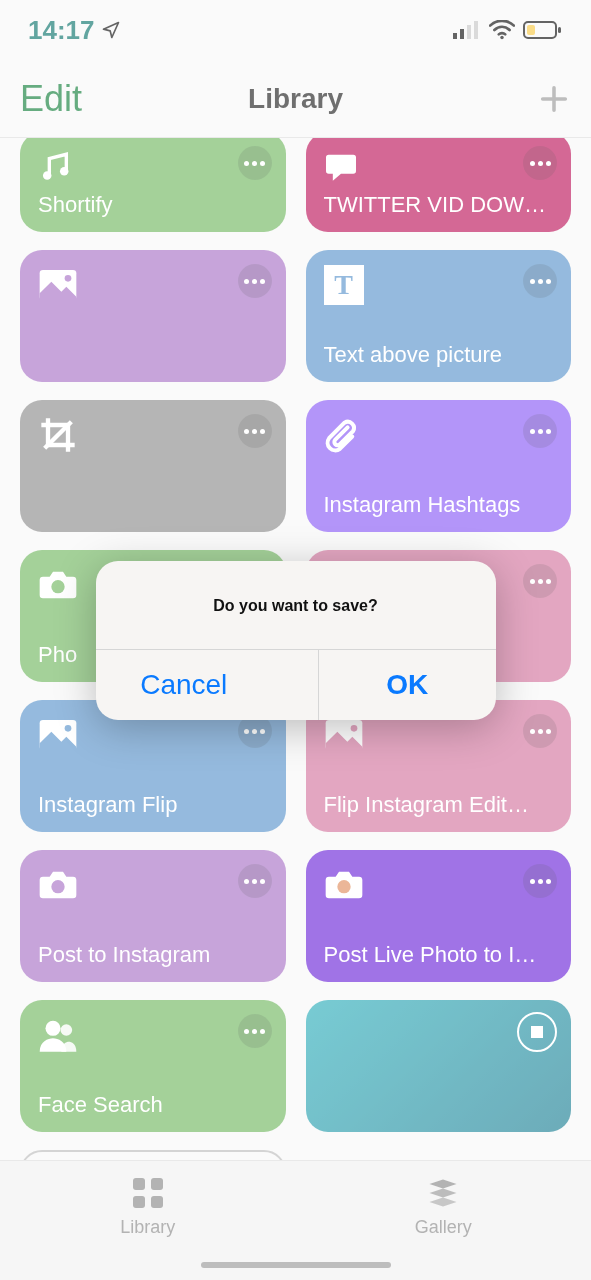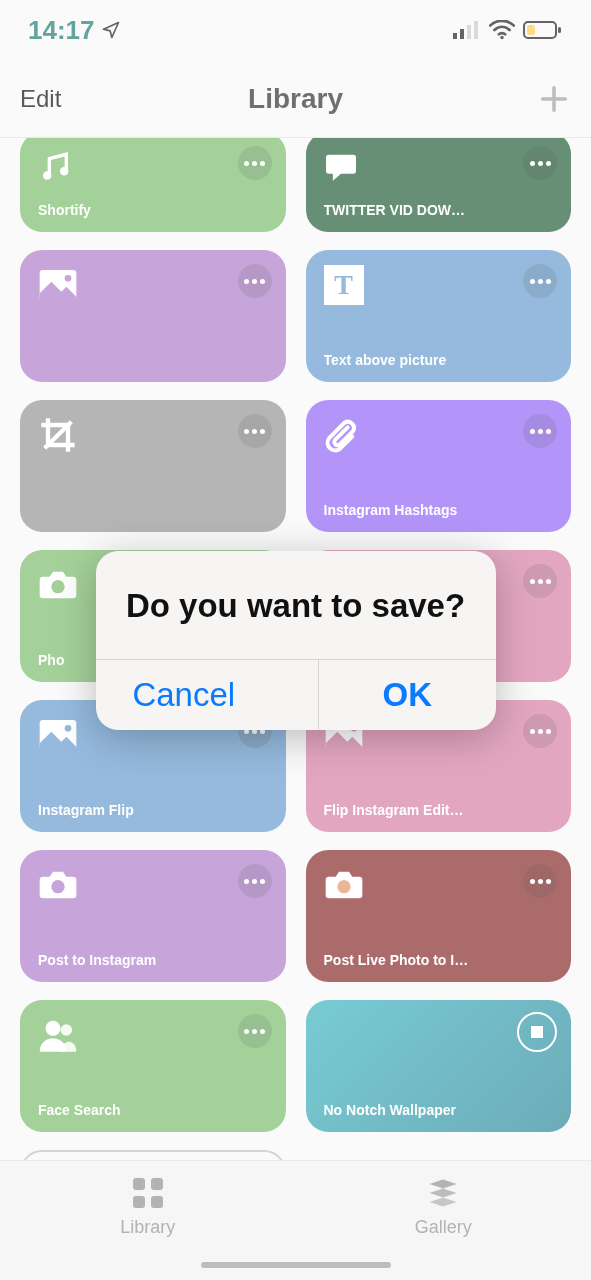--- a/index.html
+++ b/index.html
@@ -7,50 +7,50 @@
   .screen { position: relative; width: 591px; height: 1280px; background: #f7f7f7; }
   .dim-overlay { position: absolute; inset: 0; background: rgba(255,255,255,0.35); pointer-events: none; z-index: 5; }
 
   
   .status-bar { position: relative; height: 60px; display: flex; align-items: center; justify-content: space-between; padding: 0 28px; font-size: 26px; font-weight: 600; color: #0f766e; }
   .status-right { display: flex; align-items: center; gap: 8px; }
 
   
   .nav-bar { position: relative; height: 78px; display: flex; align-items: center; justify-content: center; border-bottom: 1px solid #ddd; }
   .nav-title { font-size: 28px; font-weight: 700; color: #222; }
-  .nav-left { position: absolute; left: 20px; font-size: 24px; color: #000000; }
+  .nav-left { position: absolute; left: 20px; font-size: 36px; color: #15803d; }
   .nav-right { position: absolute; right: 20px; color: #8e8e8e; }
 
   .content { position: absolute; top: 138px; bottom: 120px; left: 0; right: 0; overflow: hidden; padding: 0 20px; }
   .grid { display: grid; grid-template-columns: 1fr 1fr; gap: 18px 20px; margin-top: -6px; }
 
   .card { position: relative; height: 132px; border-radius: 22px; padding: 14px 18px; color: #fff; display: flex; flex-direction: column; justify-content: space-between; overflow: hidden; }
   .card .icon-slot { height: 42px; display: flex; align-items: center; }
   .card .more { position: absolute; top: 14px; right: 14px; width: 34px; height: 34px; border-radius: 50%; background: rgba(0,0,0,0.15); display: flex; align-items: center; justify-content: center; }
   .card .more span { width: 5px; height: 5px; border-radius: 50%; background: #fff; margin: 0 1.5px; }
-  .card .title { font-size: 14px; font-weight: 700; white-space: nowrap; overflow: hidden; text-overflow: ellipsis; }
+  .card .title { font-size: 22px; font-weight: 400; white-space: nowrap; overflow: hidden; text-overflow: ellipsis; }
 
   .card.half { height: 100px; }
 
   .stop-badge { position: absolute; top: 12px; right: 14px; width: 40px; height: 40px; border: 2px solid #fff; border-radius: 50%; display:flex; align-items:center; justify-content:center;}
   .stop-badge::after { content:""; width:12px; height:12px; background:#fff; }
 
   .add-card { height: 132px; border: 2.5px solid #bdbdbd; border-radius: 22px; padding: 18px; color: #777; display:flex; flex-direction:column; gap: 28px; }
 
   
   .tab-bar { position: absolute; bottom: 0; left:0; right:0; height: 120px; background: #f1f1f1; border-top: 1px solid #ddd; display: flex; }
   .tab { flex:1; display:flex; flex-direction:column; align-items:center; justify-content:flex-start; padding-top: 14px; gap:6px; color:#8a8a8a; font-size:18px; }
   .home-indicator { position:absolute; bottom:12px; left:50%; transform:translateX(-50%); width:190px; height:6px; background:#9a9a9a; border-radius:3px; }
 
   
   .alert-backdrop { position:absolute; inset:0; display:flex; align-items:center; justify-content:center; z-index:10; }
   .alert { width: 400px; background: #f7f5f3; border-radius: 22px; overflow:hidden; box-shadow: 0 8px 40px rgba(0,0,0,0.25); }
-  .alert-body { padding: 36px 20px 34px; text-align:center; font-size: 33px; font-weight:600; color:#111; }
+  .alert-body { padding: 36px 20px 34px; text-align:center; font-size: 16px; font-weight:600; color:#111; }
   .alert-buttons { display:flex; border-top:1px solid #d6d6d6; }
-  .alert-btn { flex:1; height: 70px; display:flex; align-items:center; justify-content:center; font-size:33px; color:#0a7aff; }
+  .alert-btn { flex:1; height: 70px; display:flex; align-items:center; justify-content:center; font-size:28px; color:#0a7aff; }
   .alert-btn + .alert-btn { border-left:1px solid #d6d6d6; }
   .alert-btn.bold { font-weight:600;margin-left:46px; }
 
   svg { display:block; }
 </style>
 </head>
 <body>
 
 <div class="screen">
 
@@ -106,21 +106,21 @@
             </svg>
         </div>
         <div class="more">
             <span></span>
             <span></span>
             <span></span>
           </div>
         <div class="title">Shortify</div>
       </div>
 
-      <div class="card half" style="background:#14532d">
+      <div class="card half" style="background:#be185d">
         <div class="icon-slot">
           <svg width="34" height="30" viewBox="0 0 24 22">
               <path d="M3 2 H21 A2 2 0 0 1 23 4 V14 A2 2 0 0 1 21 16 H12 L6 21 V16 H3 A2 2 0 0 1 1 14 V4 A2 2 0 0 1 3 2 Z" fill="#fff"></path>
             </svg>
         </div>
         <div class="more">
             <span></span>
             <span></span>
             <span></span>
           </div>
@@ -259,21 +259,21 @@
             </svg>
         </div>
         <div class="more">
             <span></span>
             <span></span>
             <span></span>
           </div>
         <div class="title">Post to Instagram</div>
       </div>
 
-      <div class="card" style="background:#7f1d1d">
+      <div class="card" style="background:#6d28d9">
         <div class="icon-slot">
           <svg width="40" height="32" viewBox="0 0 24 18">
               <path d="M3 4 H7 L9 1 H15 L17 4 H21 A2 2 0 0 1 23 6 V15 A2 2 0 0 1 21 17 H3 A2 2 0 0 1 1 15 V6 A2 2 0 0 1 3 4 Z" fill="#fff"></path>
               <circle cx="12" cy="10" r="4" fill="#e19061"></circle>
             </svg>
         </div>
         <div class="more">
             <span></span>
             <span></span>
             <span></span>
@@ -294,21 +294,20 @@
             <span></span>
             <span></span>
             <span></span>
           </div>
         <div class="title">Face Search</div>
       </div>
 
       <div class="card" style="background:linear-gradient(135deg,#2fb0bc,#1f7f94)">
         <div class="icon-slot"></div>
         <div class="stop-badge"></div>
-        <div class="title">No Notch Wallpaper</div>
       </div>
 
       <div class="add-card">
         
         
       </div>
 
     </div>
   </div>
 

